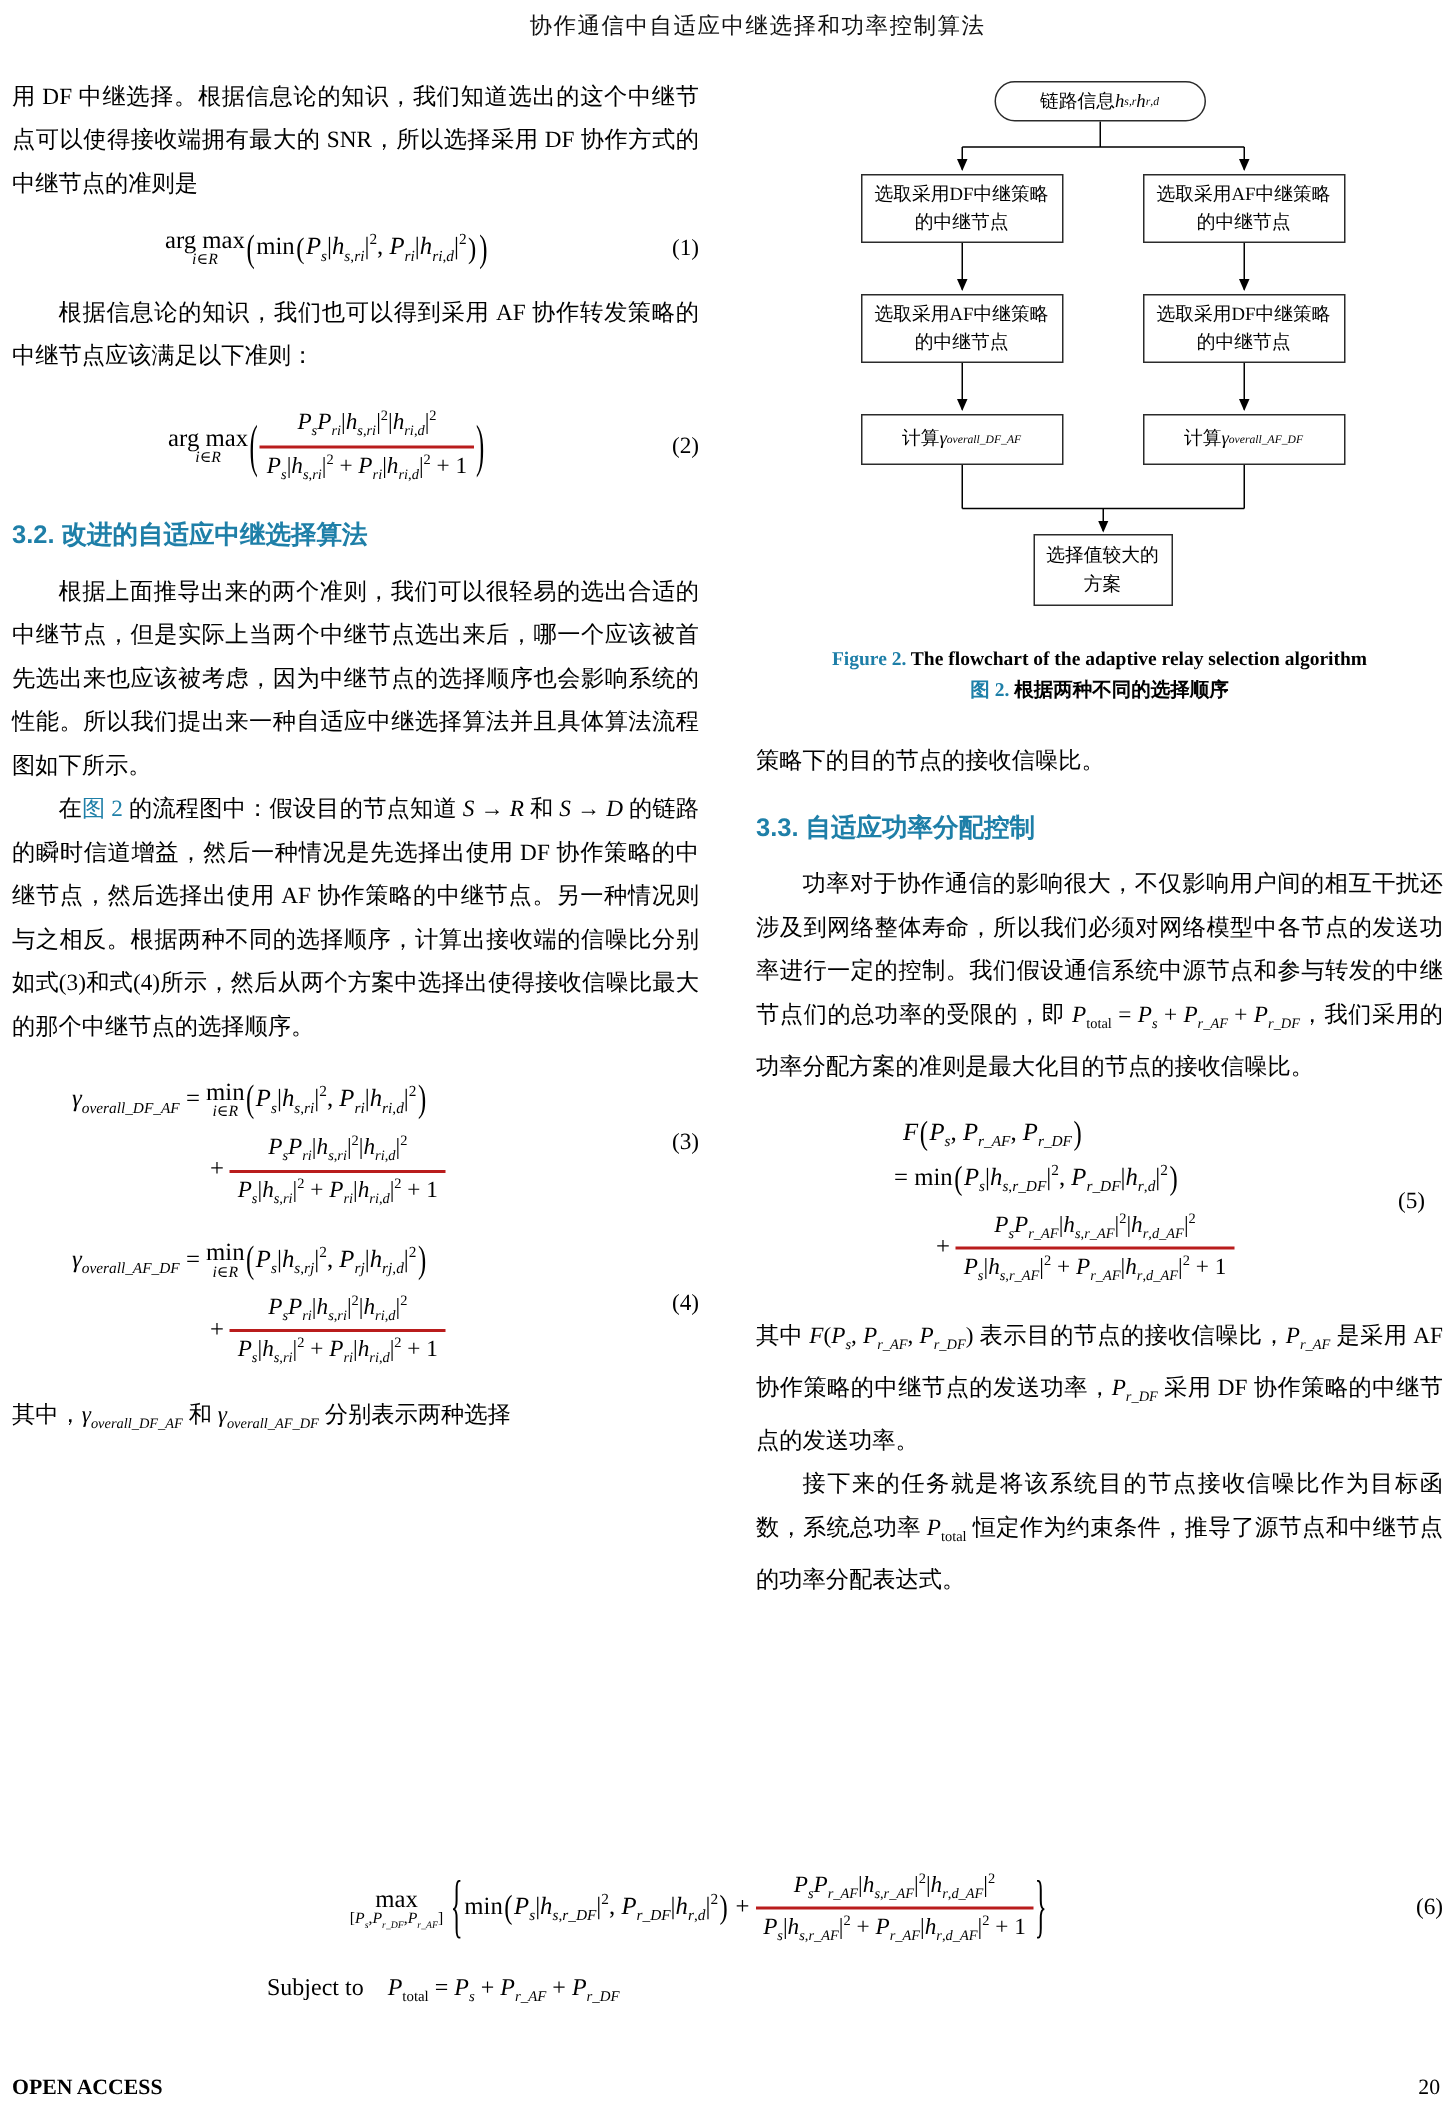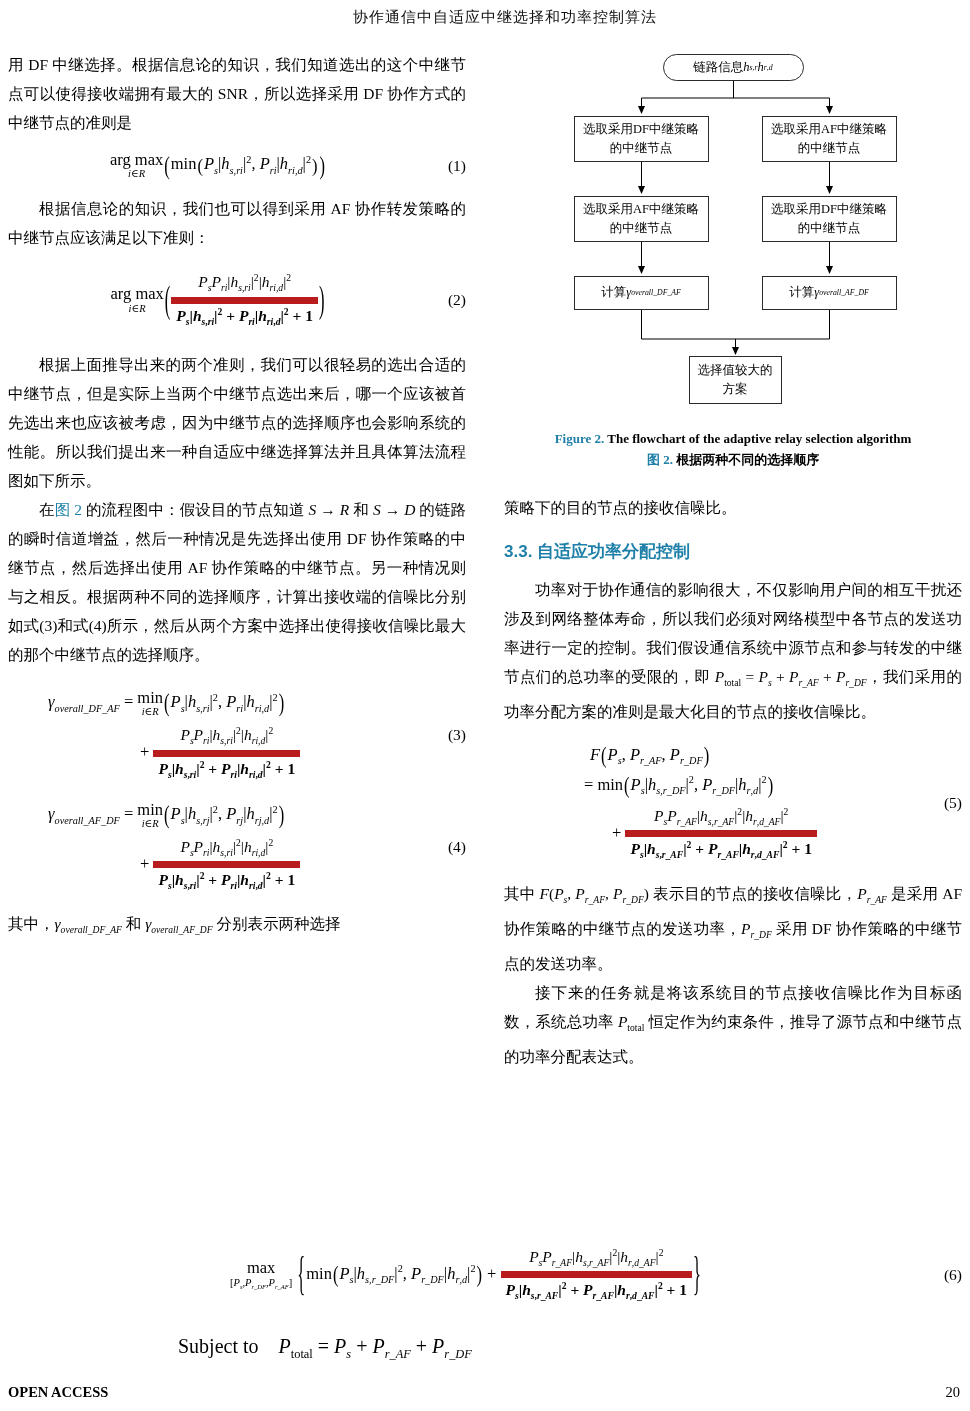--- a/index.html
+++ b/index.html
@@ -32,42 +32,42 @@
   .opn { display:block; line-height:1.05; }
   .ops { display:block; font-size:10.5px; line-height:1.15; }
   .sy { display:inline-block; vertical-align:middle; padding:0 1px; transform-origin:center; }
   .s12 { transform:scaleY(1.2); }
   .s14 { transform:scaleY(1.35); }
   .s16 { transform:scaleY(1.55); }
   .s26 { transform:scaleY(2.35); }
   .s30 { transform:scaleY(2.85); }
   .fr { display:inline-block; vertical-align:middle; text-align:center; font-size:15.5px; line-height:1.25; }
   .fr .nm { display:block; padding:0 5px 2px; }
-  .fr .dn { display:block; border-top:7px solid #b91c1c; padding:2px 5px 0;font-weight:bold; }
+  .fr .dn { display:block; border-top:2px solid #b91c1c; padding:2px 5px 0; }
 
   .eq-left .l1 { padding-left:40px; }
   .eq-left .l2 { padding-left:132px; margin-top:7px; }
   .eq5 .l1 { padding-left:86px; }
   .eq5 .l2 { padding-left:80px; margin-top:5px; }
   .eq5 .l3 { padding-left:108px; margin-top:8px; }
 
   
   .flowchart { position:relative; width:455px; height:358px; margin:4px auto 0; }
   .fc-lines { position:absolute; left:0; top:0; }
   .fc-node { position:absolute; border:1px solid #2b2b2b; background:#fff; display:flex; align-items:center; justify-content:center;
              text-align:center; font-size:12.5px; line-height:1.55; padding:2px 4px; }
   .fc-ellipse { border-radius:14px; }
 
   .fig-caption { margin-top:16px; text-align:center; font-weight:bold; font-size:13px; line-height:1.65; }
   .cap-label { color:var(--accent); }
   .after-caption { margin-top:22px; }
 
   
   .bottom-block { position:absolute; left:8px; width:954px; top:1233px; }
-  .subject-line { margin:32px 0 0 170px; font-size:20px; }
+  .subject-line { margin:19px 0 0 170px; font-size:16px; }
 
   .page-footer { position:absolute; left:8px; right:10px; top:1384px; display:flex; justify-content:space-between; font-size:14.5px; }
   .footer-left { font-weight:bold; }
 </style>
 </head>
 <body>
 
 <div class="page">
 
   <div class="running-head">协作通信中自适应中继选择和功率控制算法</div>
@@ -82,20 +82,21 @@
         <div class="eq-num">(1)</div>
       </div>
 
       <p class="para indent">根据信息论的知识，我们也可以得到采用 AF 协作转发策略的中继节点应该满足以下准则：</p>
 
       <div class="equation" style="margin:20px 0 22px;">
         <div class="eq-body center"><span class="op"><span class="opn">arg max</span><span class="ops"><i>i</i>∈<i>R</i></span></span><span class="sy s26">(</span><span class="fr"><span class="nm"><i>P</i><sub><i>s</i></sub><i>P</i><sub><i>ri</i></sub>|<i>h</i><sub><i>s</i>,<i>ri</i></sub>|<sup>2</sup>|<i>h</i><sub><i>ri</i>,<i>d</i></sub>|<sup>2</sup></span><span class="dn"><i>P</i><sub><i>s</i></sub>|<i>h</i><sub><i>s</i>,<i>ri</i></sub>|<sup>2</sup> + <i>P</i><sub><i>ri</i></sub>|<i>h</i><sub><i>ri</i>,<i>d</i></sub>|<sup>2</sup> + 1</span></span><span class="sy s26">)</span></div>
         <div class="eq-num">(2)</div>
       </div>
 
+      <h3 class="sec-heading">3.2. 改进的自适应中继选择算法</h3>
 
       <p class="para indent">根据上面推导出来的两个准则，我们可以很轻易的选出合适的中继节点，但是实际上当两个中继节点选出来后，哪一个应该被首先选出来也应该被考虑，因为中继节点的选择顺序也会影响系统的性能。所以我们提出来一种自适应中继选择算法并且具体算法流程图如下所示。</p>
       <p class="para indent">在<span class="lnk">图 2</span> 的流程图中：假设目的节点知道 <i>S</i> → <i>R</i> 和 <i>S</i> → <i>D</i> 的链路的瞬时信道增益，然后一种情况是先选择出使用 DF 协作策略的中继节点，然后选择出使用 AF 协作策略的中继节点。另一种情况则与之相反。根据两种不同的选择顺序，计算出接收端的信噪比分别如式(3)和式(4)所示，然后从两个方案中选择出使得接收信噪比最大的那个中继节点的选择顺序。</p>
 
       <div class="equation eq-left" style="margin:20px 0;">
         <div class="eq-body">
           <div class="eq-line l1"><i>γ</i><sub><i>overall</i>_<i>DF</i>_<i>AF</i></sub> = <span class="op"><span class="opn">min</span><span class="ops"><i>i</i>∈<i>R</i></span></span><span class="sy s16">(</span><i>P</i><sub><i>s</i></sub>|<i>h</i><sub><i>s</i>,<i>ri</i></sub>|<sup>2</sup>, <i>P</i><sub><i>ri</i></sub>|<i>h</i><sub><i>ri</i>,<i>d</i></sub>|<sup>2</sup><span class="sy s16">)</span></div>
           <div class="eq-line l2">+ <span class="fr"><span class="nm"><i>P</i><sub><i>s</i></sub><i>P</i><sub><i>ri</i></sub>|<i>h</i><sub><i>s</i>,<i>ri</i></sub>|<sup>2</sup>|<i>h</i><sub><i>ri</i>,<i>d</i></sub>|<sup>2</sup></span><span class="dn"><i>P</i><sub><i>s</i></sub>|<i>h</i><sub><i>s</i>,<i>ri</i></sub>|<sup>2</sup> + <i>P</i><sub><i>ri</i></sub>|<i>h</i><sub><i>ri</i>,<i>d</i></sub>|<sup>2</sup> + 1</span></span></div>
         </div>
         <div class="eq-num">(3)</div>
@@ -145,21 +146,21 @@
         <div><span class="cap-label">Figure 2.</span> <span>The flowchart of the adaptive relay selection algorithm</span></div>
         <div><span class="cap-label">图 2.</span> <span>根据两种不同的选择顺序</span></div>
       </div>
 
       <p class="para after-caption">策略下的目的节点的接收信噪比。</p>
 
       <h3 class="sec-heading">3.3. 自适应功率分配控制</h3>
 
       <p class="para indent">功率对于协作通信的影响很大，不仅影响用户间的相互干扰还涉及到网络整体寿命，所以我们必须对网络模型中各节点的发送功率进行一定的控制。我们假设通信系统中源节点和参与转发的中继节点们的总功率的受限的，即 <i>P</i><sub>total</sub> = <i>P</i><sub><i>s</i></sub> + <i>P</i><sub><i>r</i>_<i>AF</i></sub> + <i>P</i><sub><i>r</i>_<i>DF</i></sub>，我们采用的功率分配方案的准则是最大化目的节点的接收信噪比。</p>
 
-      <div class="equation eq5" style="margin:18px 0;">
+      <div class="equation eq5" style="margin:18px 12px;">
         <div class="eq-body">
           <div class="eq-line l1"><i>F</i><span class="sy s14">(</span><i>P</i><sub><i>s</i></sub>, <i>P</i><sub><i>r</i>_<i>AF</i></sub>, <i>P</i><sub><i>r</i>_<i>DF</i></sub><span class="sy s14">)</span></div>
           <div class="eq-line l2">= min<span class="sy s14">(</span><i>P</i><sub><i>s</i></sub>|<i>h</i><sub><i>s</i>,<i>r</i>_<i>DF</i></sub>|<sup>2</sup>, <i>P</i><sub><i>r</i>_<i>DF</i></sub>|<i>h</i><sub><i>r</i>,<i>d</i></sub>|<sup>2</sup><span class="sy s14">)</span></div>
           <div class="eq-line l3">+ <span class="fr"><span class="nm"><i>P</i><sub><i>s</i></sub><i>P</i><sub><i>r</i>_<i>AF</i></sub>|<i>h</i><sub><i>s</i>,<i>r</i>_<i>AF</i></sub>|<sup>2</sup>|<i>h</i><sub><i>r</i>,<i>d</i>_<i>AF</i></sub>|<sup>2</sup></span><span class="dn"><i>P</i><sub><i>s</i></sub>|<i>h</i><sub><i>s</i>,<i>r</i>_<i>AF</i></sub>|<sup>2</sup> + <i>P</i><sub><i>r</i>_<i>AF</i></sub>|<i>h</i><sub><i>r</i>,<i>d</i>_<i>AF</i></sub>|<sup>2</sup> + 1</span></span></div>
         </div>
         <div class="eq-num">(5)</div>
       </div>
 
       <p class="para">其中 <i>F</i>(<i>P</i><sub><i>s</i></sub>, <i>P</i><sub><i>r</i>_<i>AF</i></sub>, <i>P</i><sub><i>r</i>_<i>DF</i></sub>) 表示目的节点的接收信噪比，<i>P</i><sub><i>r</i>_<i>AF</i></sub> 是采用 AF 协作策略的中继节点的发送功率，<i>P</i><sub><i>r</i>_<i>DF</i></sub> 采用 DF 协作策略的中继节点的发送功率。</p>
       <p class="para indent">接下来的任务就是将该系统目的节点接收信噪比作为目标函数，系统总功率 <i>P</i><sub>total</sub> 恒定作为约束条件，推导了源节点和中继节点的功率分配表达式。</p>

